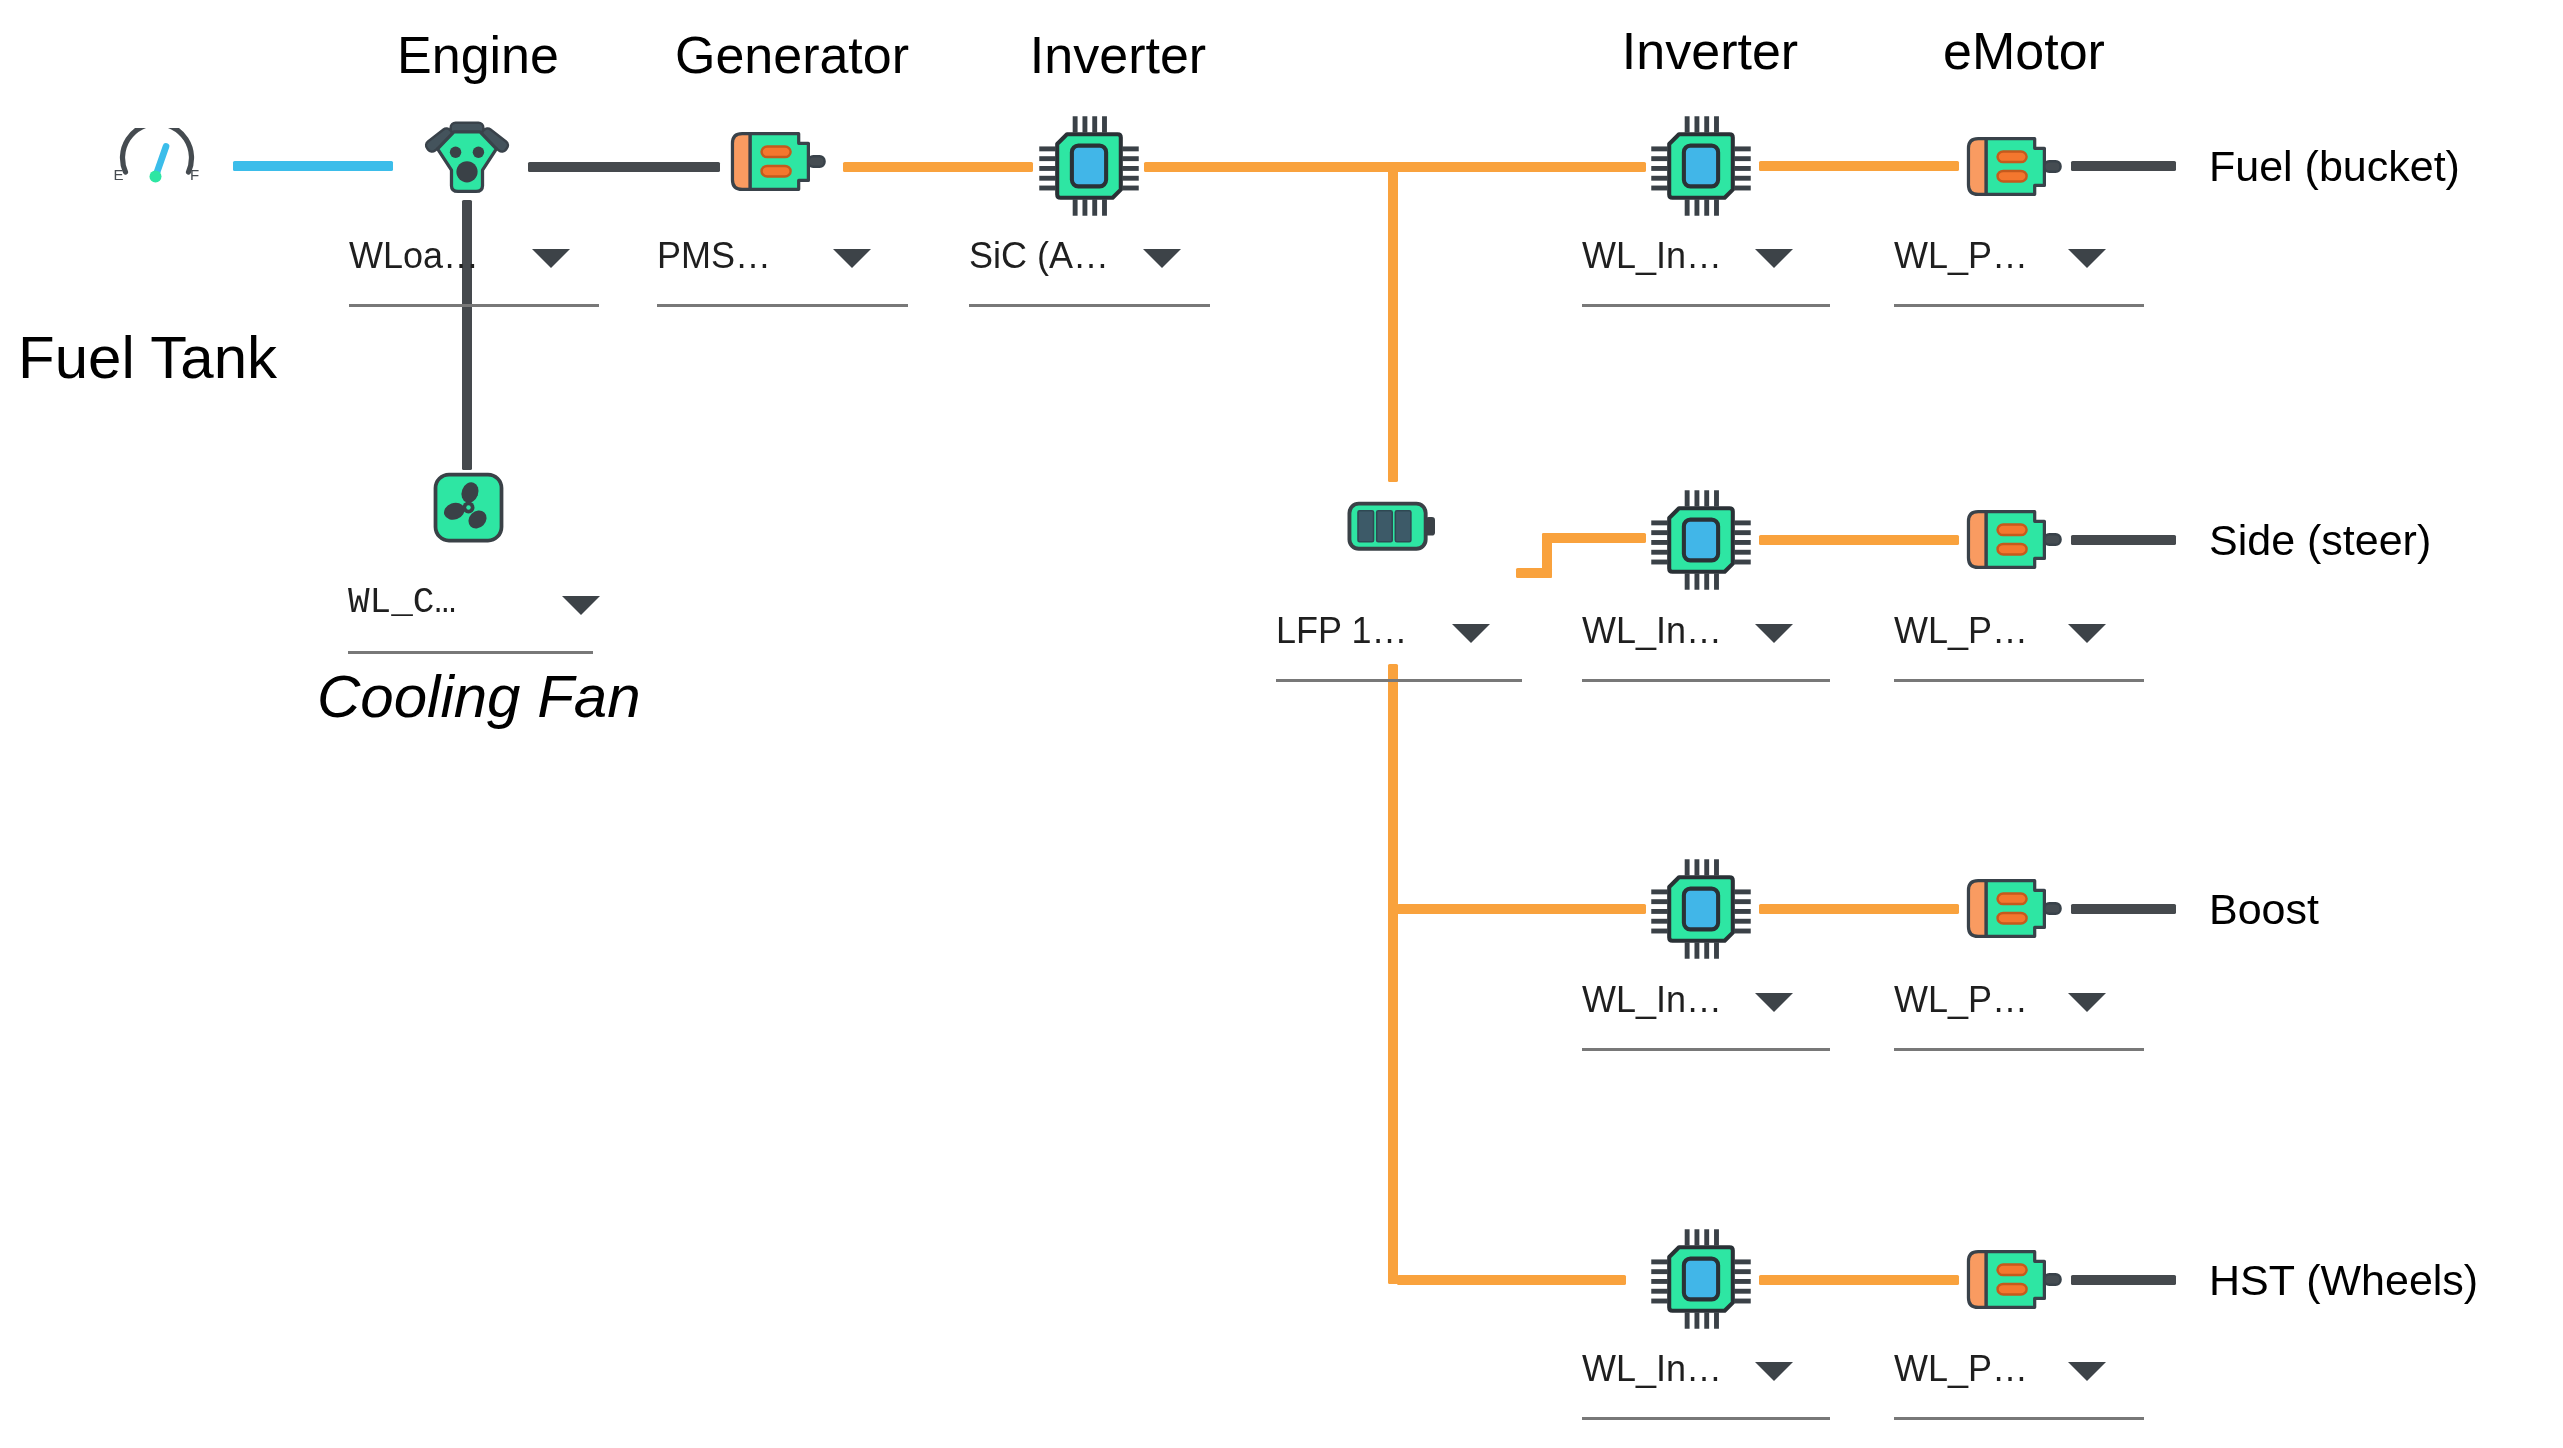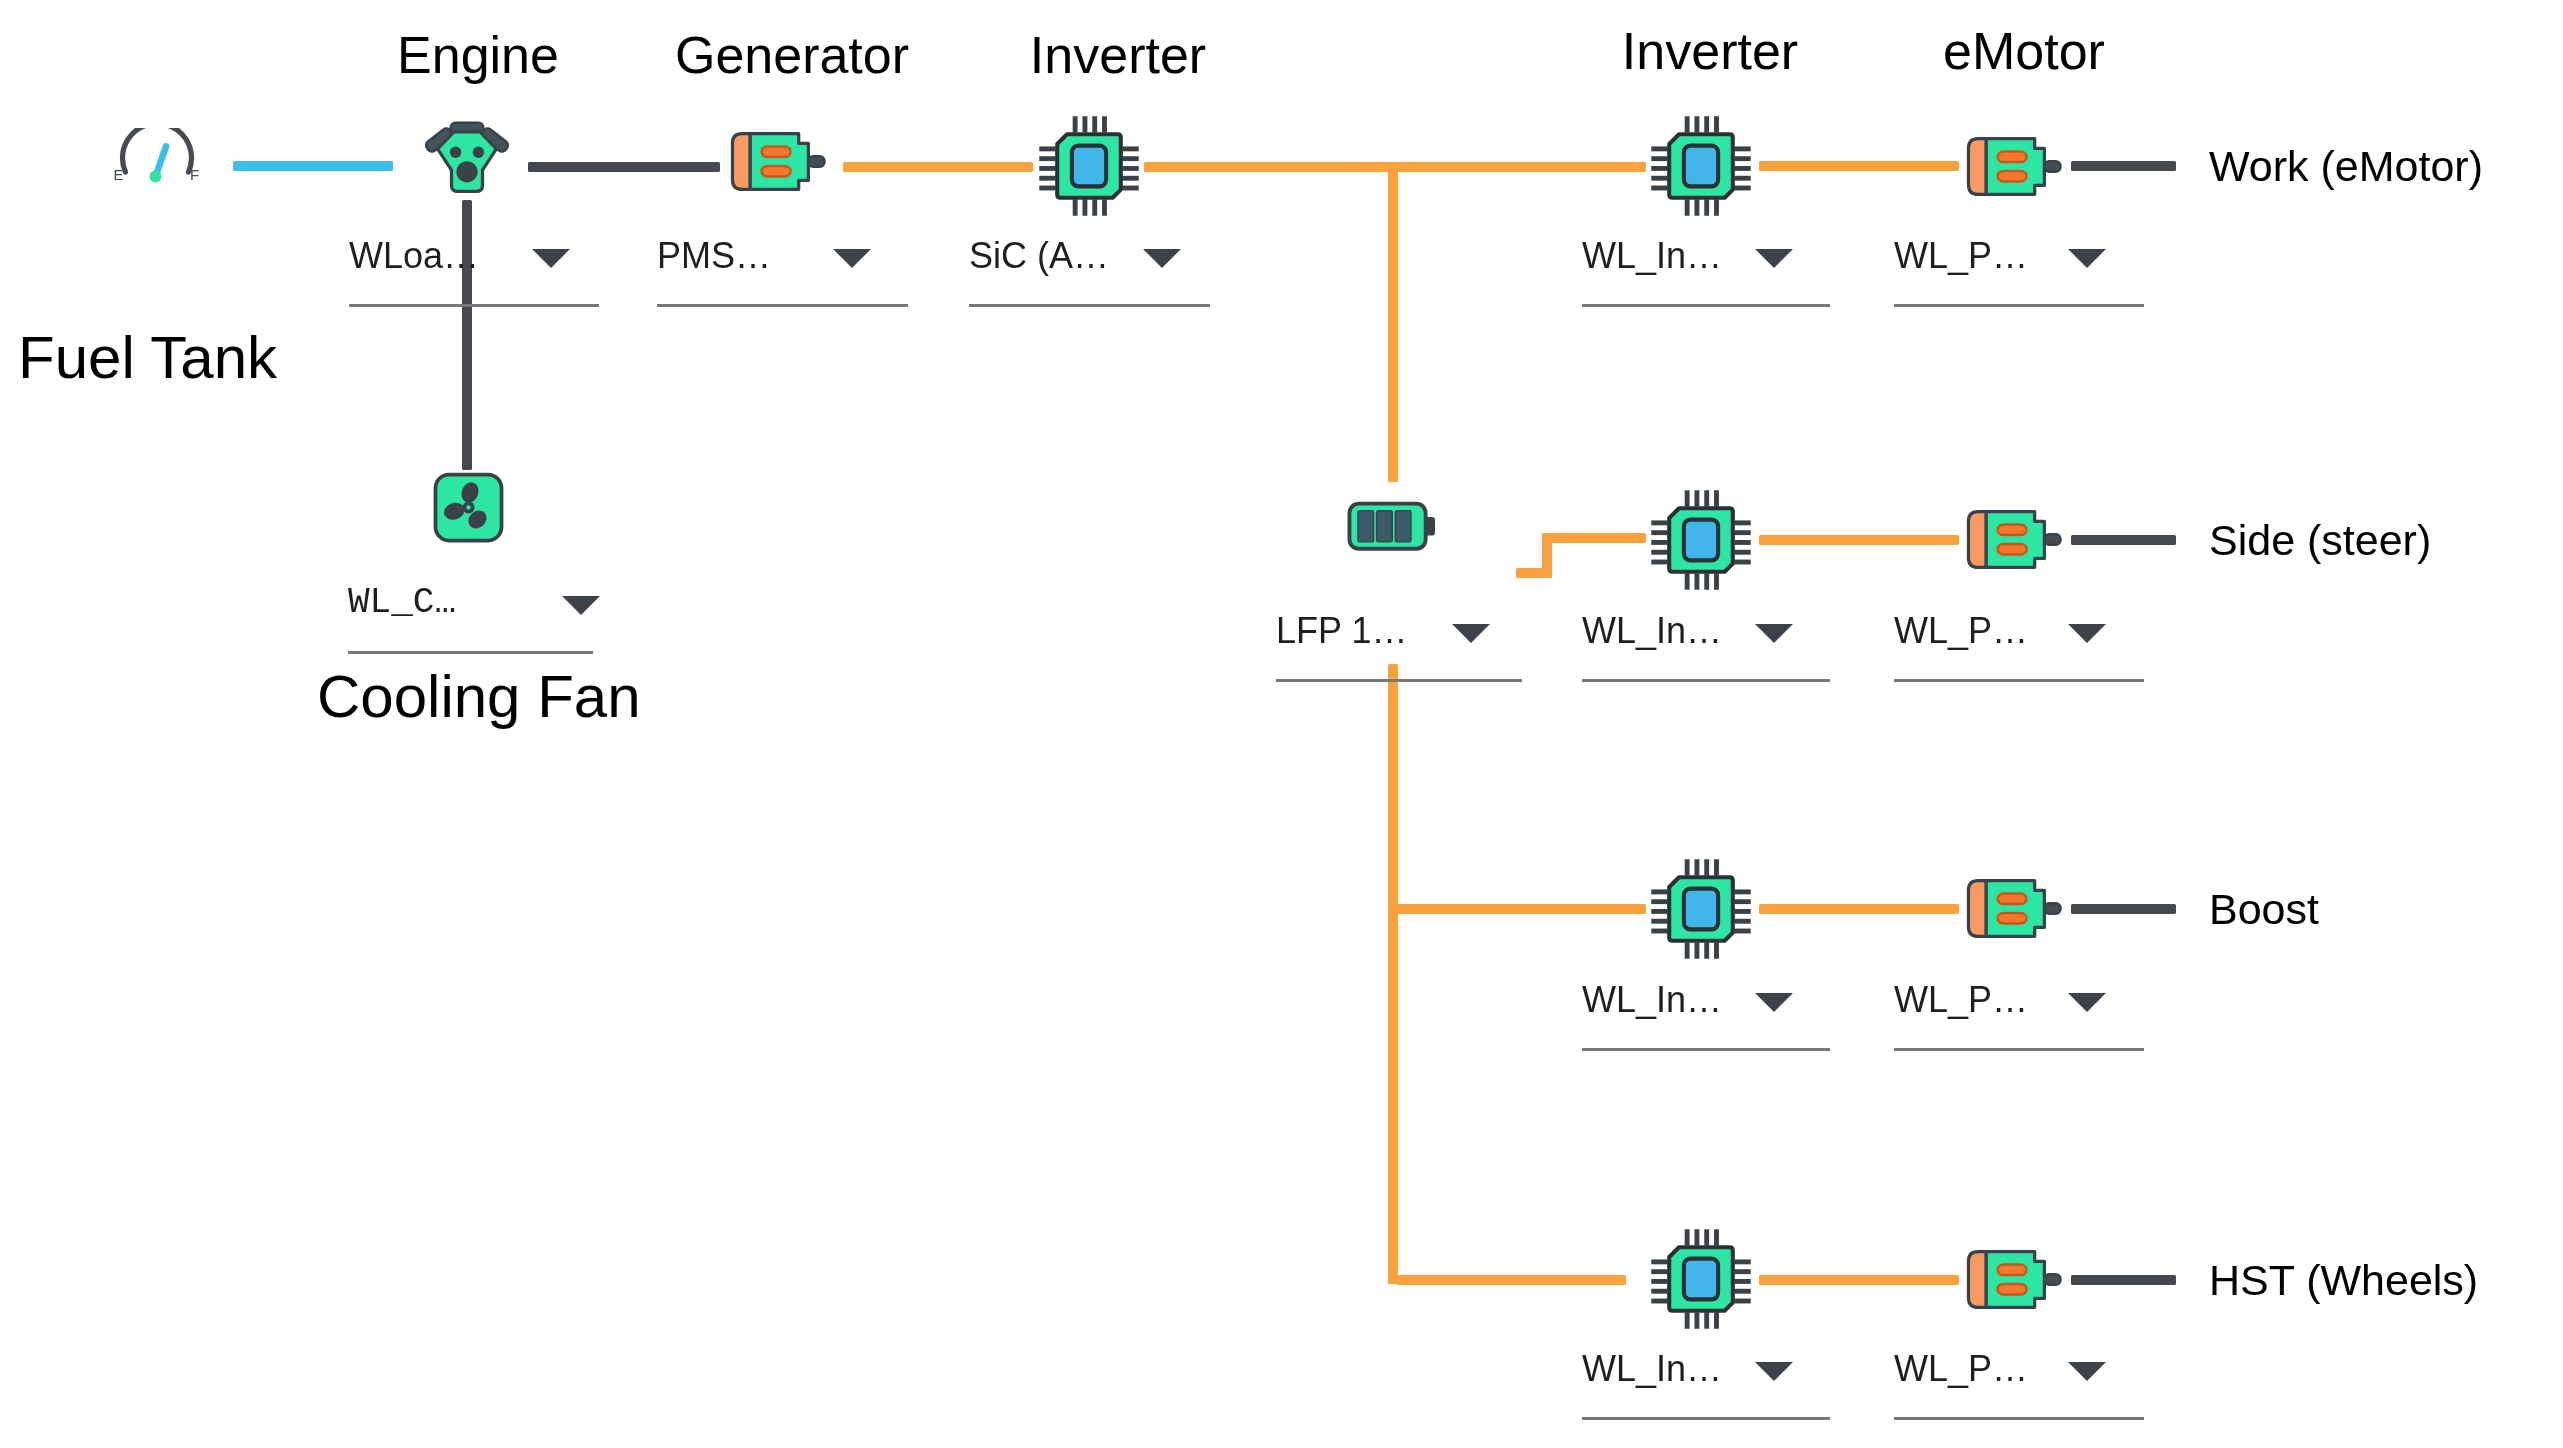--- a/index.html
+++ b/index.html
@@ -291,21 +291,21 @@
     <span class="caret" style="left:173px;"></span>
     <div class="dd-line"></div>
   </div>
   <div class="dd" style="left:1894px;top:1347px;width:250px;height:74px;">
     <span class="dd-text">WL_P…</span>
     <span class="caret" style="left:174px;"></span>
     <div class="dd-line"></div>
   </div>
 
   <div class="caption" style="left:18px;top:327px;">Fuel Tank</div>
-  <div class="caption" style="left:317px;top:666px;">Cooling Fan</div>
-
-  <div class="row-label" style="left:2209px;top:166px;">Work (eMotor)</div>
+  <div class="caption" style="left:317px;top:666px;font-style:italic;">Cooling Fan</div>
+
+  <div class="row-label" style="left:2209px;top:166px;">Fuel (bucket)</div>
   <div class="row-label" style="left:2209px;top:540px;">Side (steer)</div>
   <div class="row-label" style="left:2209px;top:909px;">Boost</div>
   <div class="row-label" style="left:2209px;top:1280px;">HST (Wheels)</div>
 
 </div>
 
 
 </body></html>

